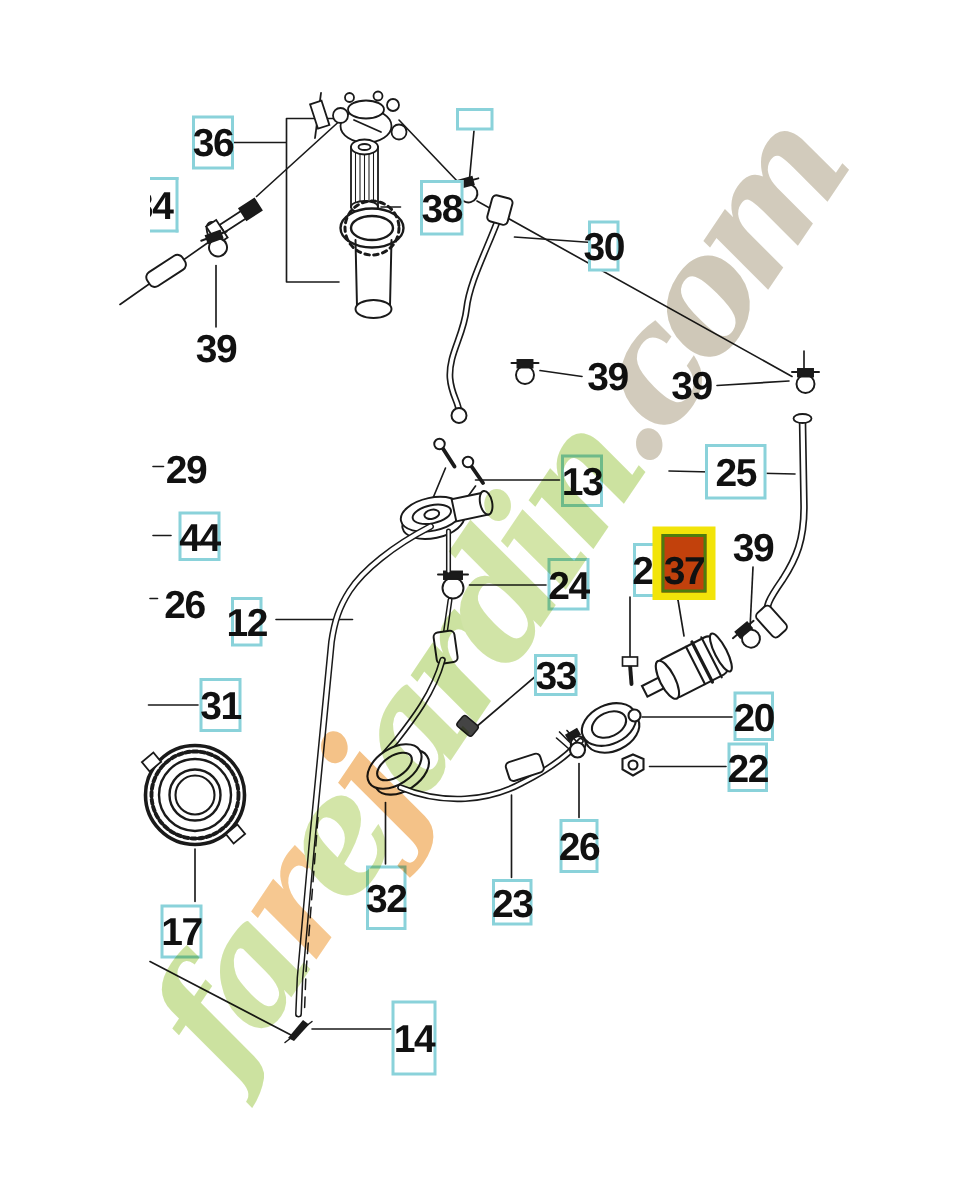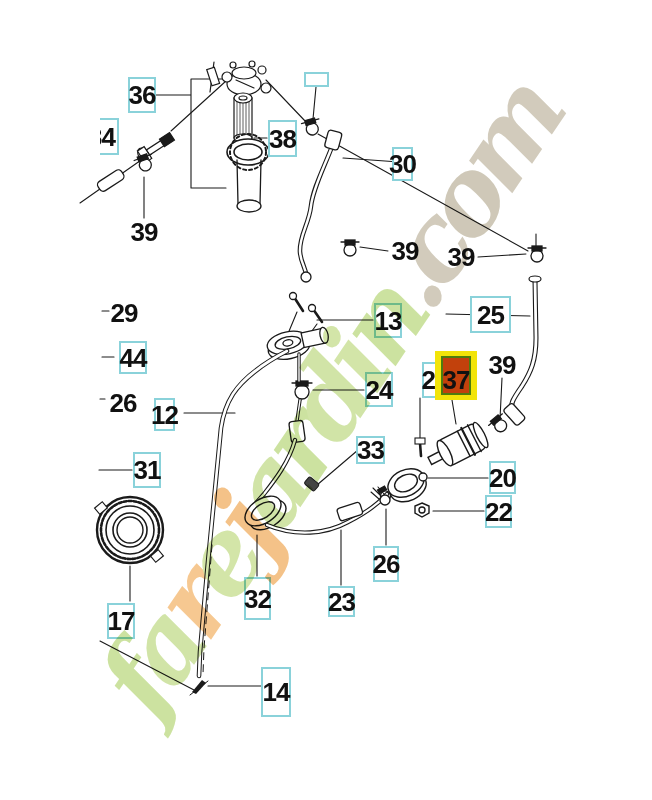--- a/index.html
+++ b/index.html
@@ -256,21 +256,21 @@
     </g>
   </svg>
 
   <div id="callout-layer">
       <div class="callout boxed" style="left: 128px; top: 77px; width: 28px; height: 36px;">
         <span>36</span>
       </div>
       <div class="callout clipped" style="left: 100px; top: 118px; width: 19px; height: 37px;">
         <span>34</span>
       </div>
-      <div class="callout boxed" style="left: 268px; top: 120px; width: 29px; height: 37px;">
+      <div class="callout boxed" style="left: 280px; top: 120px; width: 29px; height: 37px;">
         <span>38</span>
       </div>
       <div class="callout empty" style="left: 304px; top: 72px; width: 25px; height: 15px;">
         <span></span>
       </div>
       <div class="callout boxed" style="left: 392px; top: 147px; width: 21px; height: 34px;">
         <span>30</span>
       </div>
       <div class="callout plain" style="left: 129px; top: 219px; width: 30px; height: 26px;">
         <span>39</span>

